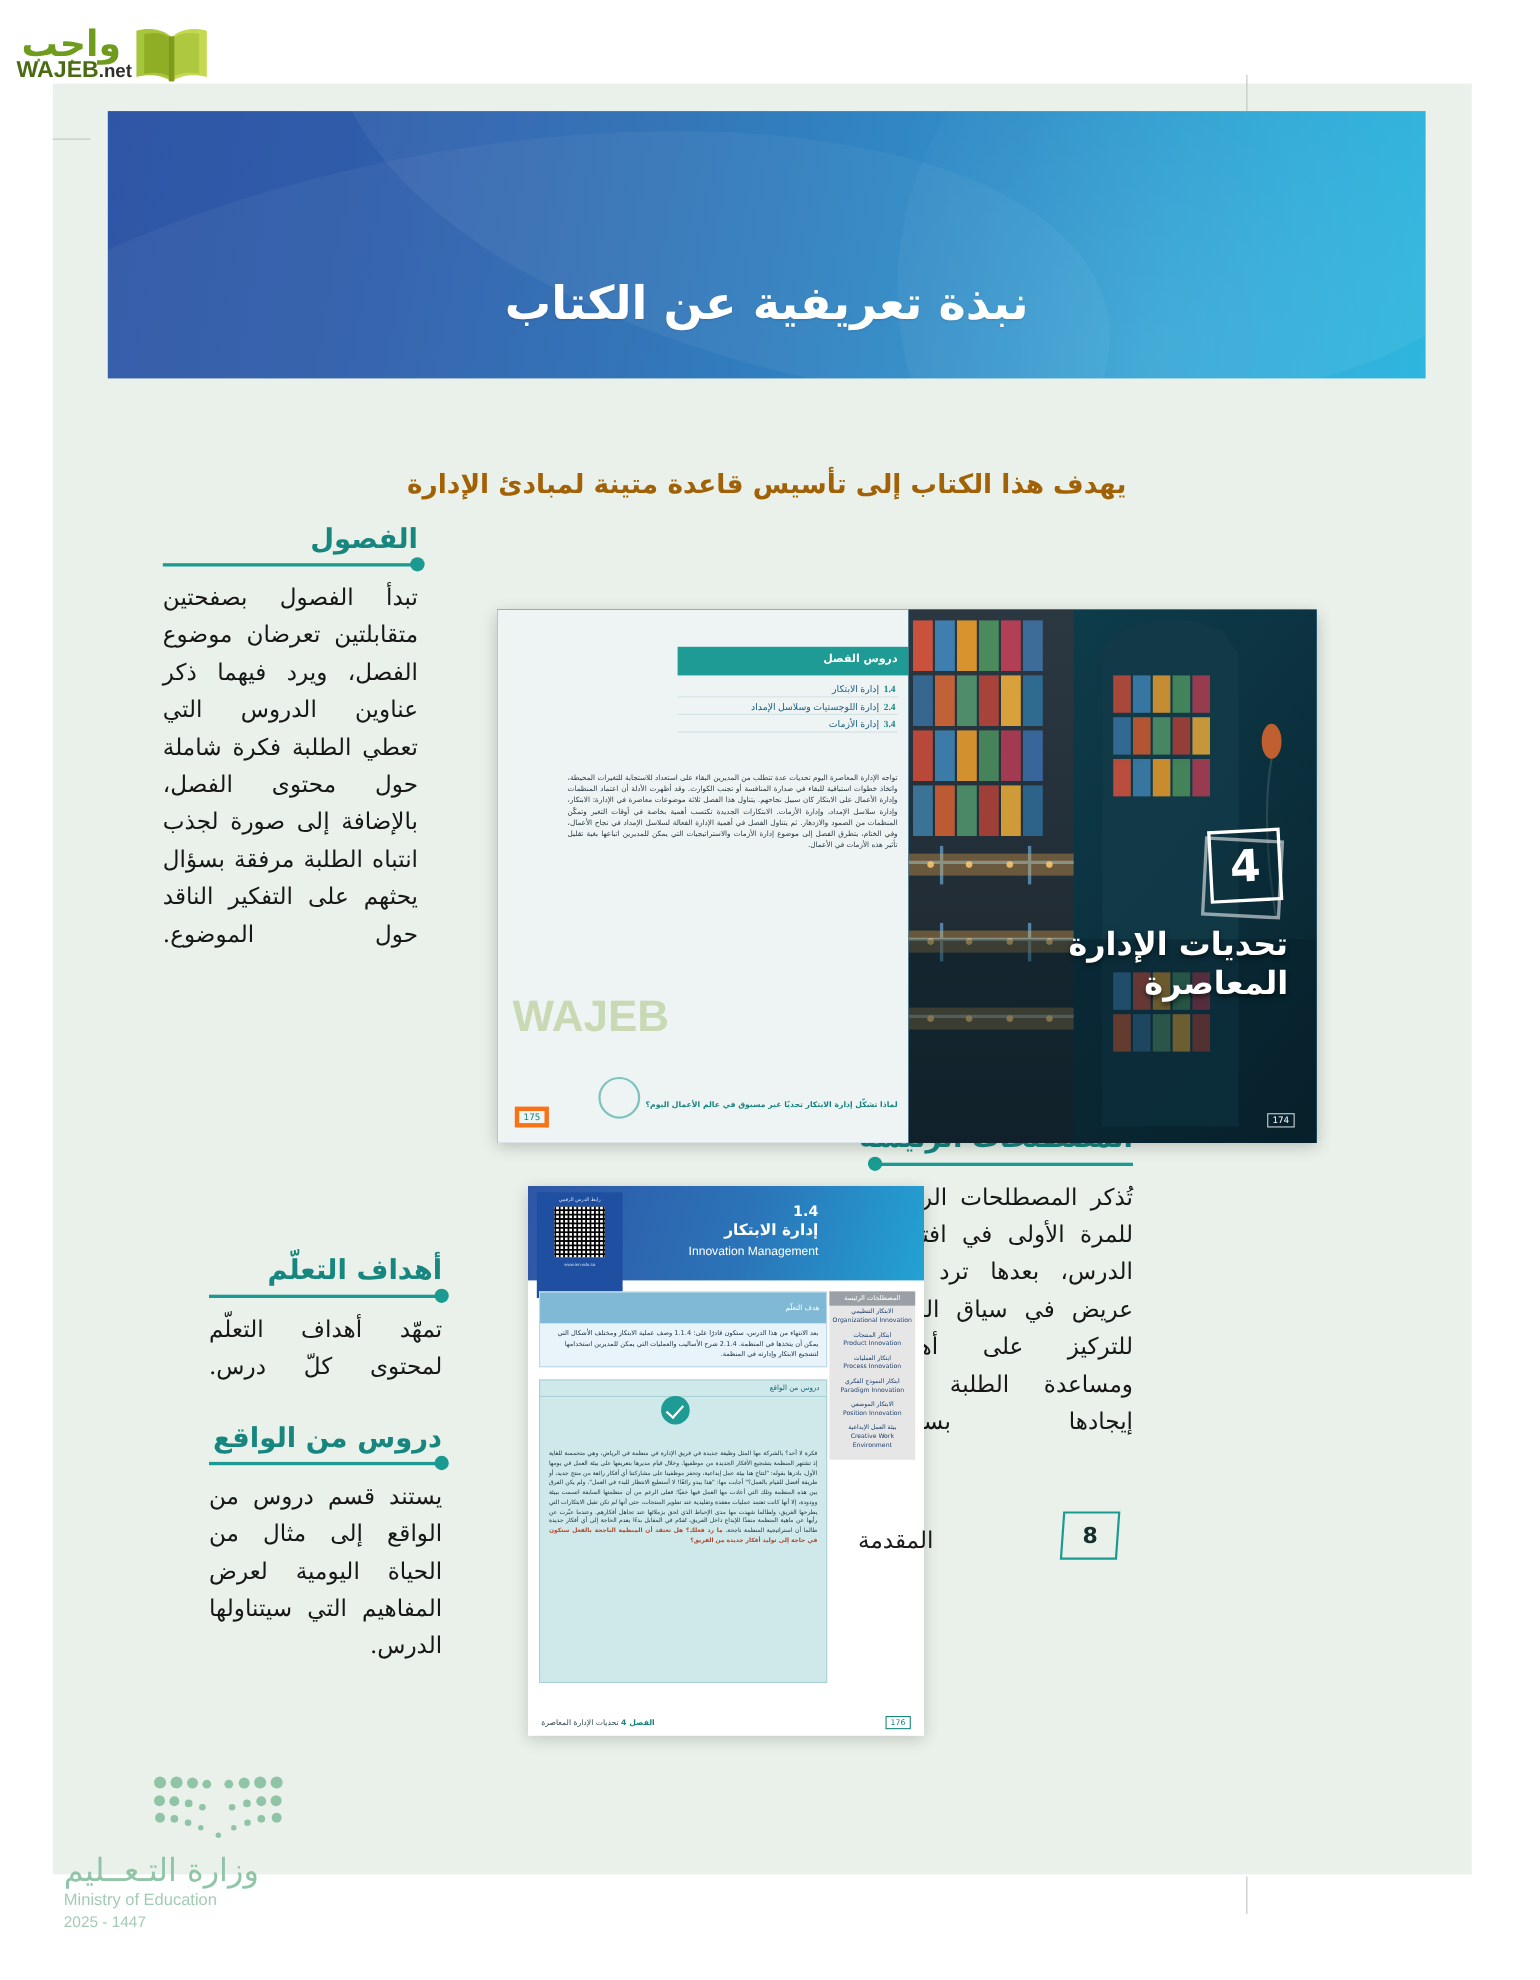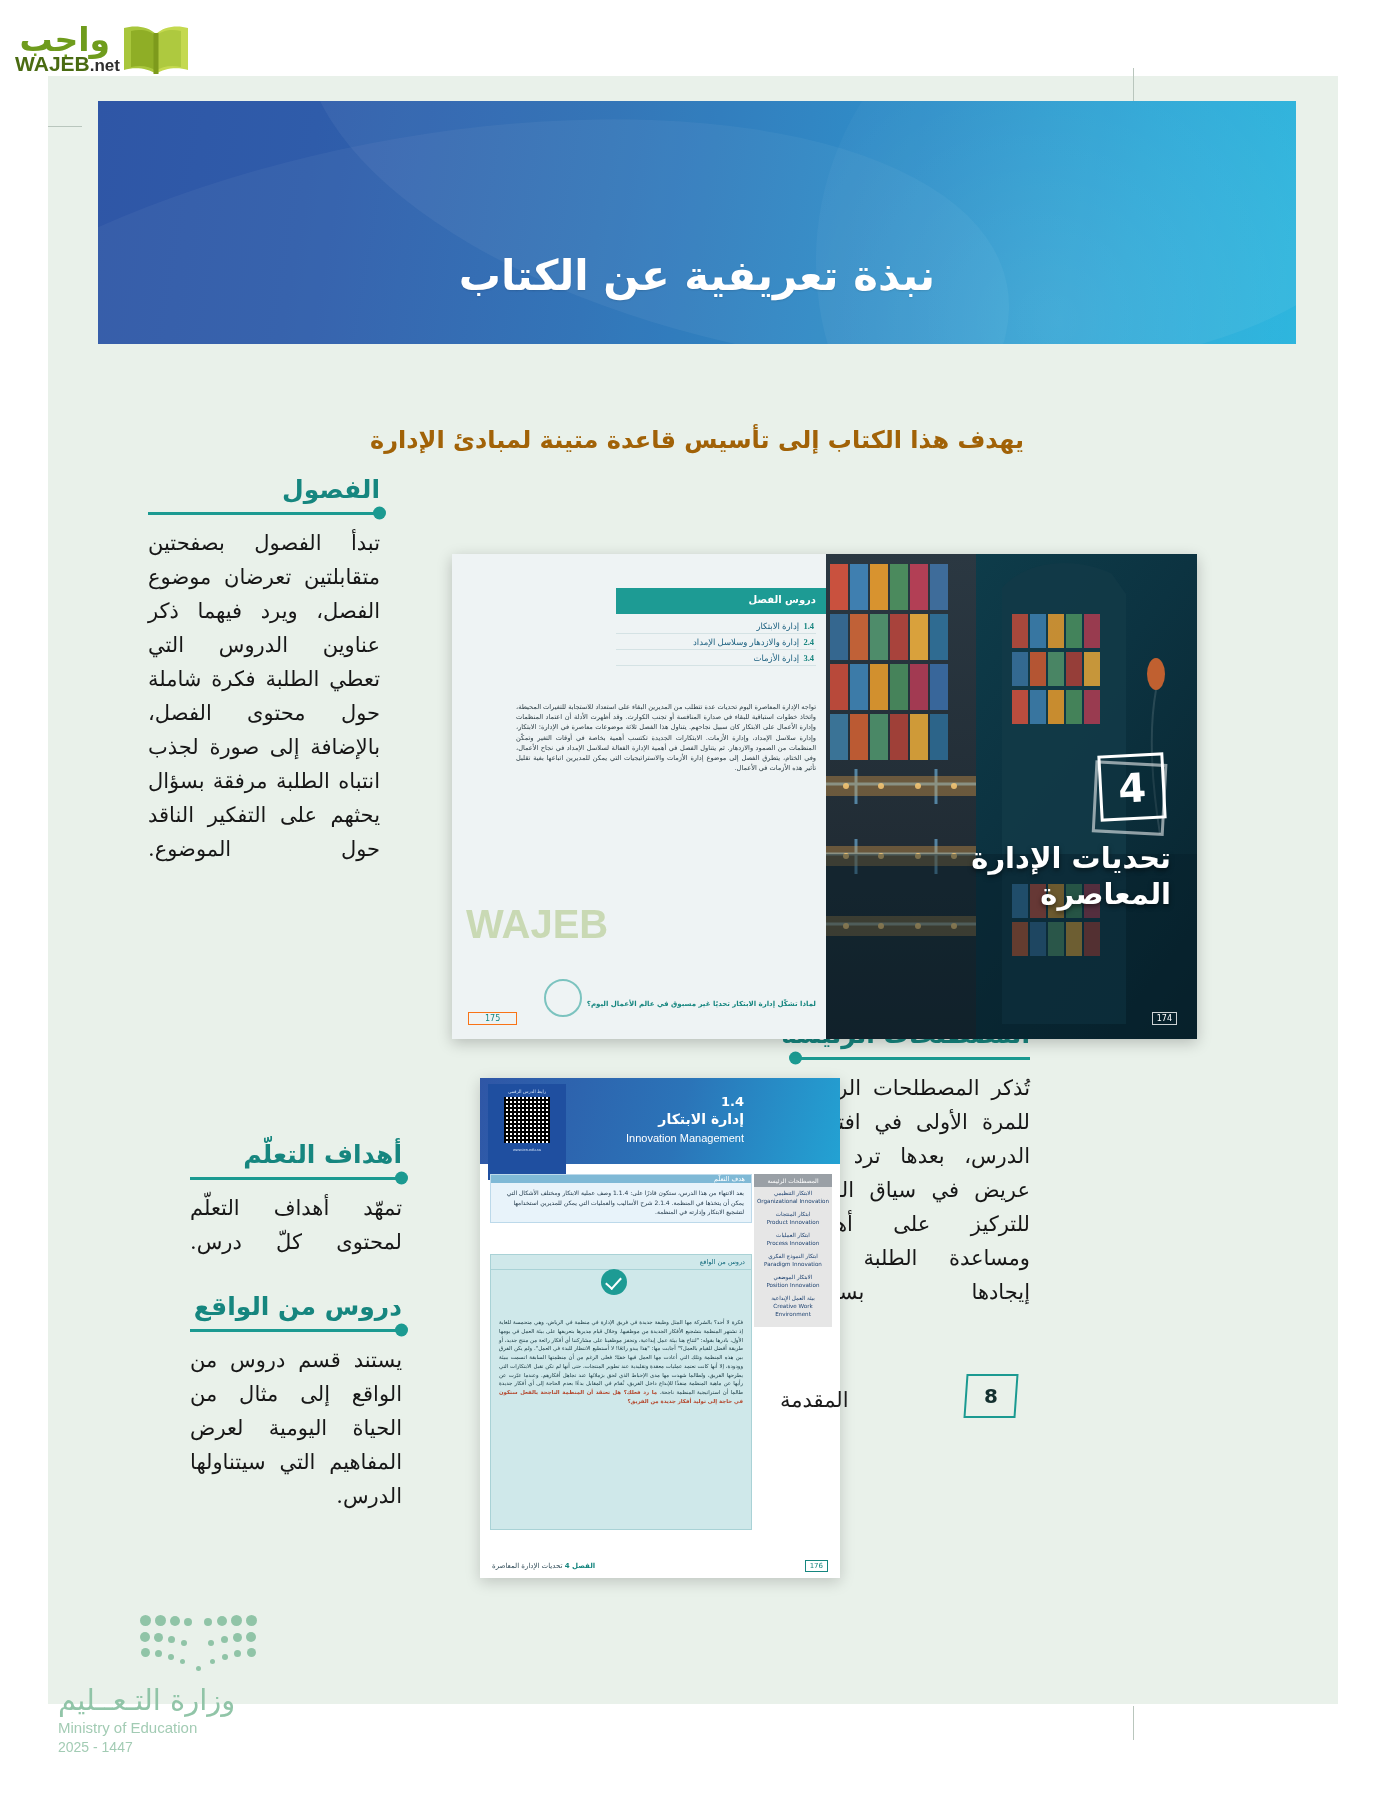--- a/index.html
+++ b/index.html
@@ -221,21 +221,21 @@
     font-family: "Liberation Sans", sans-serif; direction: ltr;
   }
   .lp-seal {
     position: absolute; left: 92px; bottom: 22px;
     width: 38px; height: 38px; border-radius: 50%;
     border: 2px solid #1d9b94; opacity: 0.55;
   }
   .lp-pg {
     position: absolute; left: 16px; bottom: 14px;
     font-size: 8px; color: #18857f;
-    border: 1px solid #f97316; padding: 1px 16px;
+    border: 4px solid #f97316; padding: 1px 4px;
     font-family: "DejaVu Sans", sans-serif; direction: ltr;
   }
 
   
   .spread .rightpage {
     position: absolute;
     left: 374px; top: 0;
     width: 371px; height: 100%;
     background: linear-gradient(150deg, #0e3b4a 0%, #123f50 30%, #0b2c38 100%);
     overflow: hidden;
@@ -343,21 +343,21 @@
     padding: 3px 2px; font-family: "DejaVu Sans", sans-serif;
   }
   .terms-col .ti .en { color: #1a3f6e; direction: ltr; display: block; }
   .goals-box {
     position: absolute;
     left: 10px; top: 96px; width: 262px;
     background: #e8f3fa; border: 1px solid #bcd9ea;
   }
   .goals-box .gh {
     background: #7fb9d6; color: #fff; font-size: 6.5px;
-    padding: 0 6px; text-align: right;
+    padding: 10px 6px; text-align: right;
     font-family: "DejaVu Sans", sans-serif;
   }
   .goals-box .gb {
     font-size: 6px; color: #1c3344; line-height: 1.6;
     padding: 5px 7px; text-align: right; direction: rtl;
     font-family: "DejaVu Sans", sans-serif;
   }
   .real-box {
     position: absolute;
     left: 10px; top: 176px; width: 262px; height: 276px;
@@ -514,21 +514,21 @@
   </div>
 
   <div class="spread">
 
     <div class="leftpage">
       <div class="lp-bar">
         <span>دروس الفصل</span>
       </div>
       <div class="lp-toc">
         <div><b>1.4</b>&nbsp; <span>إدارة الابتكار</span></div>
-        <div><b>2.4</b>&nbsp; <span>إدارة والازدهار وسلاسل الإمداد</span></div>
+        <div><b>2.4</b>&nbsp; <span>إدارة اللوجستيات وسلاسل الإمداد</span></div>
         <div><b>3.4</b>&nbsp; <span>إدارة الأزمات</span></div>
       </div>
       <div class="lp-para">تواجه الإدارة المعاصرة اليوم تحديات عدة تتطلب من المديرين البقاء على استعداد للاستجابة للتغيرات المحيطة، واتخاذ خطوات استباقية للبقاء في صدارة المنافسة أو تجنب الكوارث. وقد أظهرت الأدلة أن اعتماد المنظمات وإدارة الأعمال على الابتكار كان سبيل نجاحهم. يتناول هذا الفصل ثلاثة موضوعات معاصرة في الإدارة: الابتكار، وإدارة سلاسل الإمداد، وإدارة الأزمات. الابتكارات الجديدة تكتسب أهمية بخاصة في أوقات التغير وتمكّن المنظمات من الصمود والازدهار. ثم يتناول الفصل في أهمية الإدارة الفعالة لسلاسل الإمداد في نجاح الأعمال، وفي الختام، يتطرق الفصل إلى موضوع إدارة الأزمات والاستراتيجيات التي يمكن للمديرين اتباعها بغية تقليل تأثير هذه الأزمات في الأعمال.</div>
       <div class="lp-wm">WAJEB</div>
       <div class="lp-q">لماذا تشكّل إدارة الابتكار تحديًا غير مسبوق في عالم الأعمال اليوم؟</div>
       <div class="lp-seal"></div>
       <div class="lp-pg">175</div>
     </div>
 
     <div class="rightpage">

